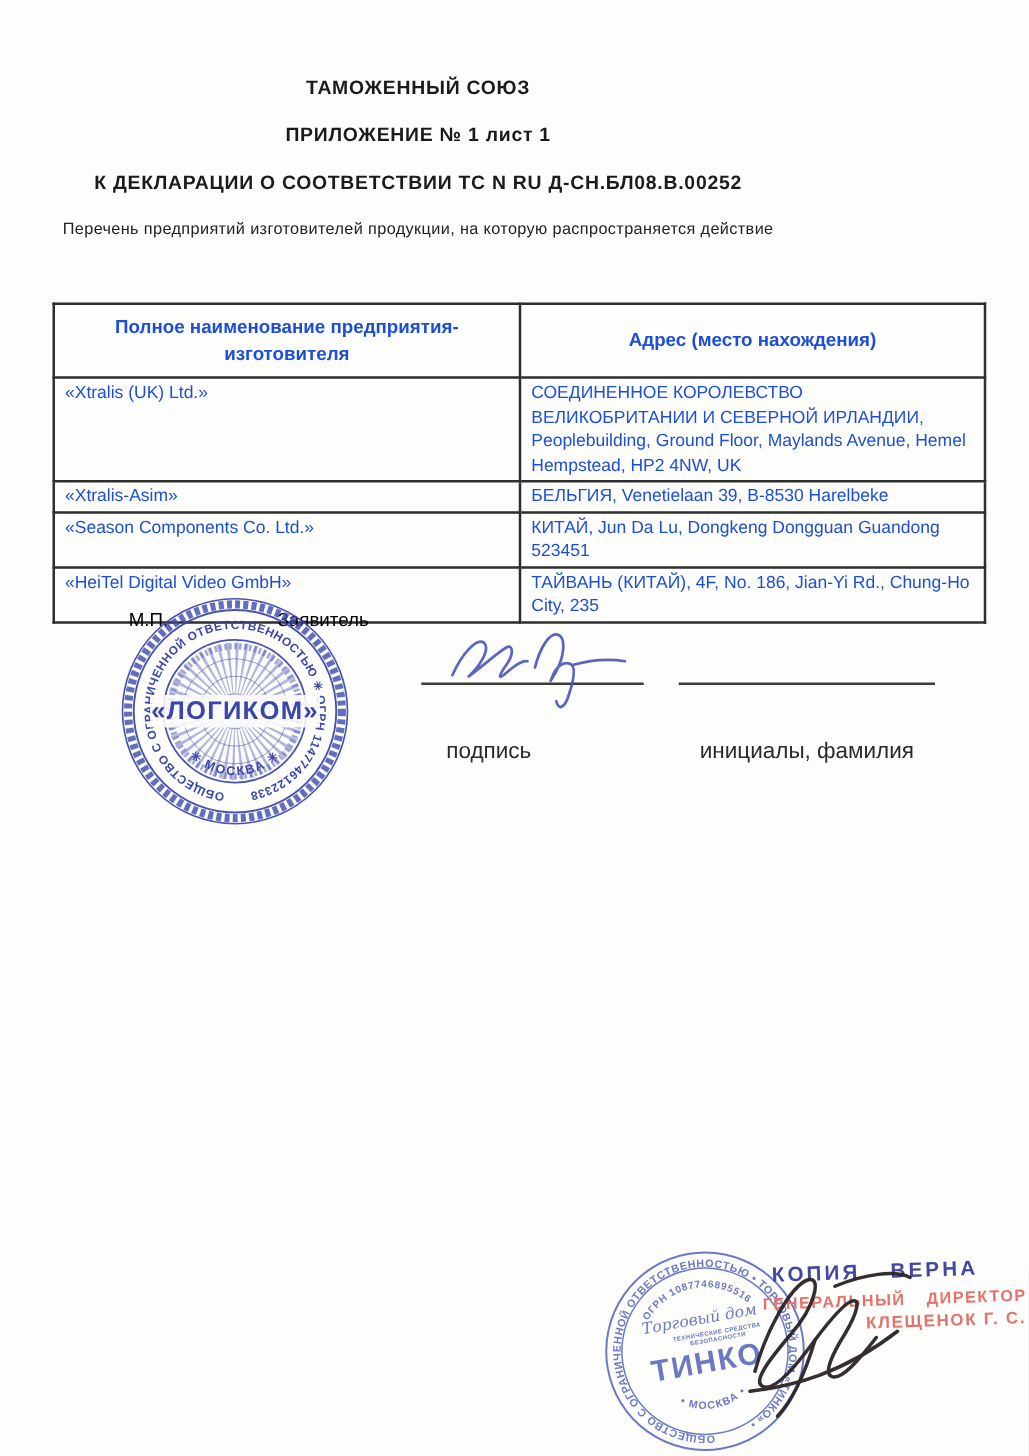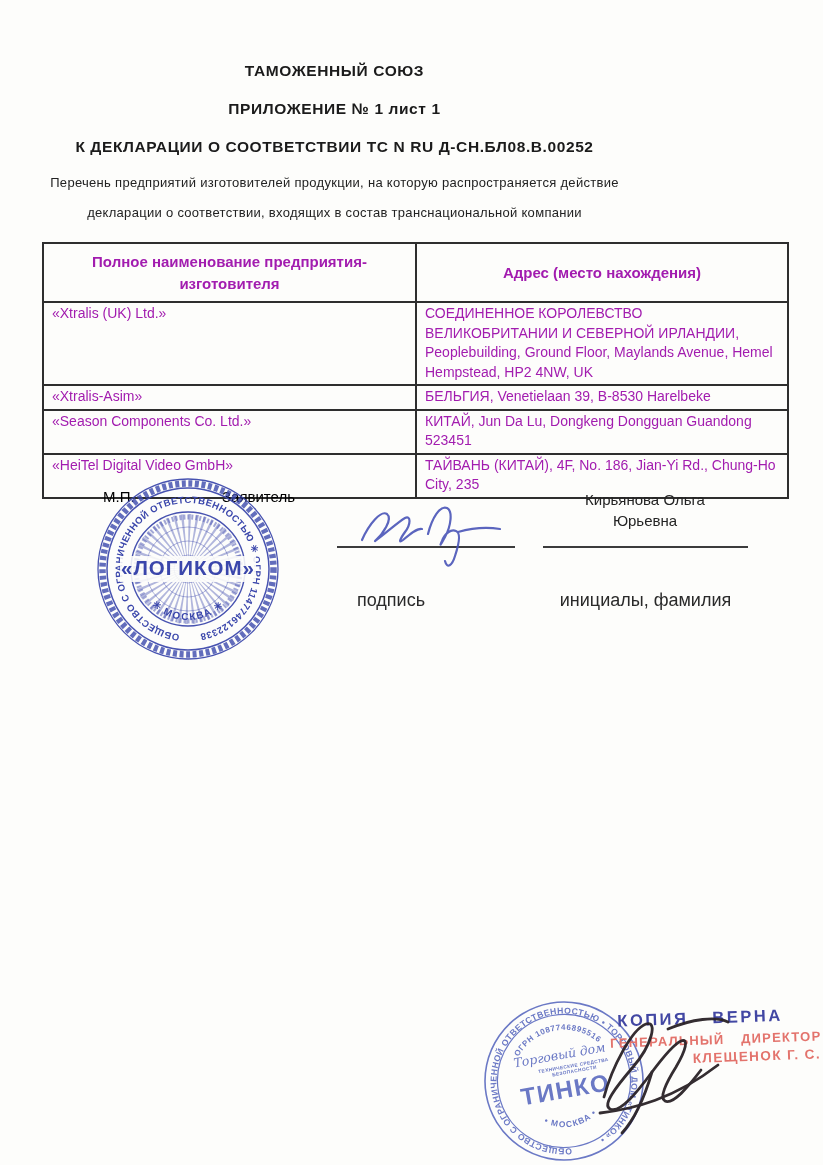--- a/index.html
+++ b/index.html
@@ -14,21 +14,21 @@
   }
   .abs{position:absolute;}
   .ctr{left:0;width:669px;text-align:center;}
   .hline{font-weight:bold;font-size:15.5px;letter-spacing:.6px;color:#1b1b1b;}
   .dline{font-size:13px;letter-spacing:.3px;color:#222;}
 
   
   table.mfg{
     position:absolute;left:42px;top:242px;
     width:745px;border-collapse:collapse;
-    font-size:14px;color:#a21caf;
+    font-size:14px;color:#1d4ed8;
     table-layout:fixed;
   }
   table.mfg th,table.mfg td{border:2px solid #2e2e2e;}
   table.mfg th{
     font-size:15px;font-weight:bold;text-align:center;
     vertical-align:middle;line-height:22px;padding:4px 30px;
     height:49px;
   }
   table.mfg th.addr{padding:4px 16px;}
   table.mfg td{
@@ -53,21 +53,20 @@
 </style>
 </head>
 <body>
 
 <div class="page">
 
   <div class="abs ctr hline" style="top:62px;">ТАМОЖЕННЫЙ СОЮЗ</div>
   <div class="abs ctr hline" style="top:100px;">ПРИЛОЖЕНИЕ № 1 лист 1</div>
   <div class="abs ctr hline" style="top:138px;">К ДЕКЛАРАЦИИ О СООТВЕТСТВИИ ТС N RU Д-СН.БЛ08.В.00252</div>
   <div class="abs ctr dline" style="top:175px;">Перечень предприятий изготовителей продукции, на которую распространяется действие</div>
-  <div class="abs ctr dline" style="top:205px;">декларации о соответствии, входящих в состав транснациональной компании</div>
 
   <table class="mfg">
     <colgroup>
         <col style="width:373px">
         <col style="width:372px">
       </colgroup>
     <thead>
       <tr>
         <th>Полное наименование предприятия-изготовителя</th>
         <th class="addr">Адрес (место нахождения)</th>
@@ -89,24 +88,20 @@
       <tr class="r4">
         <td class="namecell">«HeiTel Digital Video GmbH»</td>
         <td>ТАЙВАНЬ (КИТАЙ), 4F, No. 186, Jian-Yi Rd., Chung-Ho City, 235</td>
       </tr>
     </tbody>
   </table>
 
   <div class="abs plain15" style="left:103px;top:488px;">М.П.</div>
   <div class="abs plain15" style="left:222px;top:488px;">Заявитель</div>
 
-  <div class="abs signername" style="left:540px;top:489px;width:210px;">
-    <div>Кирьянова Ольга</div>
-    <div>Юрьевна</div>
-  </div>
 
   <div class="abs rule" style="left:337px;top:546px;width:178px;"></div>
   <div class="abs caption" style="left:345px;top:550px;width:92px;">подпись</div>
 
   <div class="abs rule" style="left:543px;top:546px;width:205px;"></div>
   <div class="abs caption" style="left:543px;top:550px;width:205px;">инициалы, фамилия</div>
 
   <svg class="abs stamp" style="left:96px;top:477px;" width="184" height="184" viewBox="0 0 184 184">
     <defs>
       <path id="lg-ring" d="M 92 158 a 66 66 0 1 1 0.1 0" fill="none"></path>

